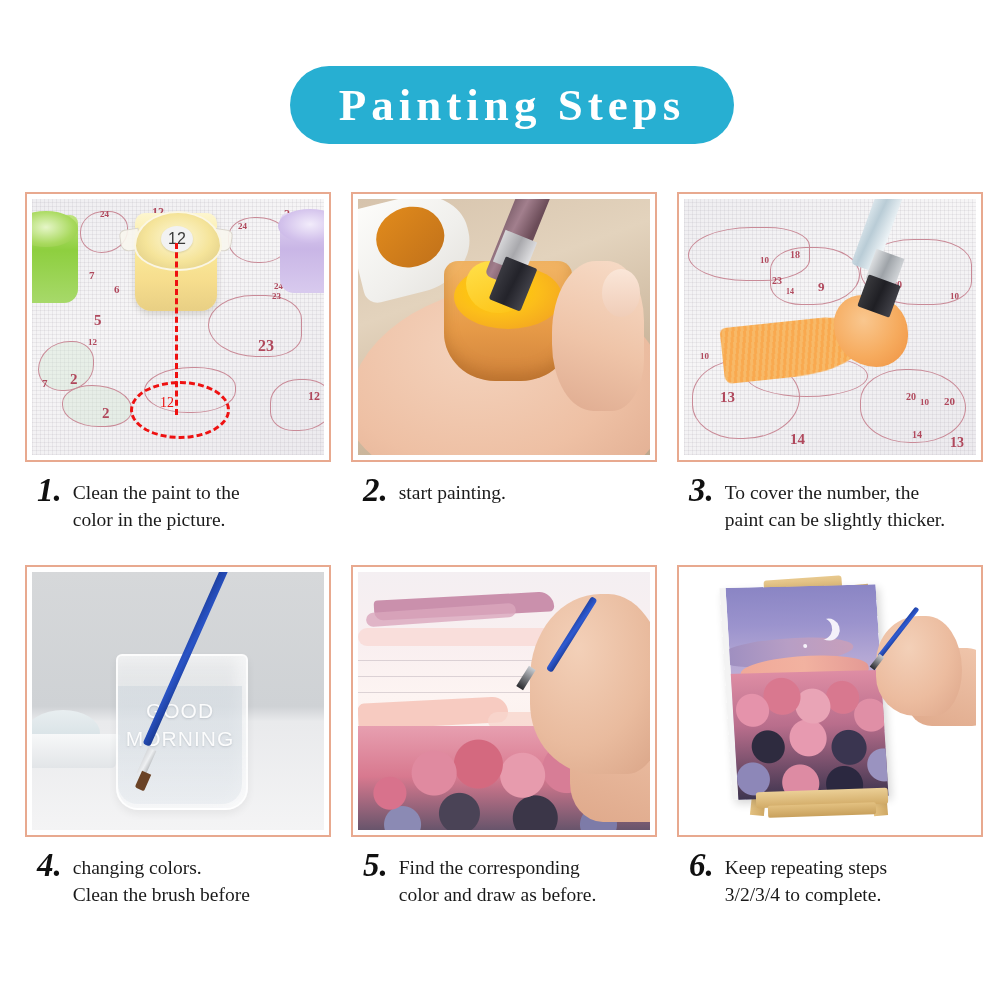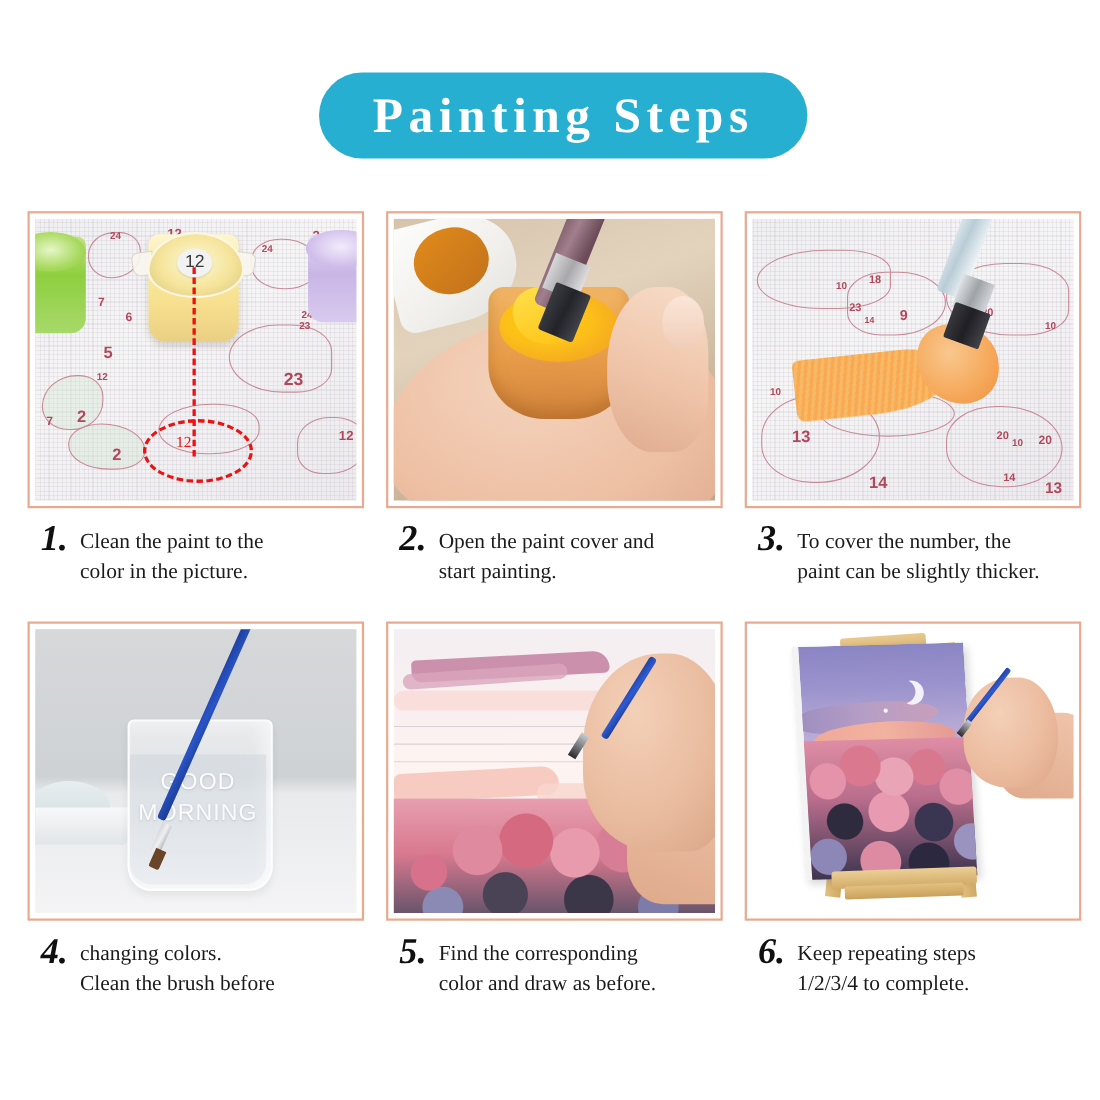--- a/index.html
+++ b/index.html
@@ -76,21 +76,21 @@
   .canvas-bg{
     position:absolute; inset:0;
     background:
       repeating-linear-gradient(0deg, rgba(170,165,175,.16) 0 1px, transparent 1px 4px),
       repeating-linear-gradient(90deg, rgba(170,165,175,.16) 0 1px, transparent 1px 4px),
       linear-gradient(150deg,#efeef1 0%,#f6f5f6 40%,#eceaee 100%);
   }
   .num{
     position:absolute;
     color:#b0485c;
-    font-family:Liberation Sans, sans-serif;
+    font-family:Liberation Serif, serif;
     font-weight:bold;
     user-select:none;
   }
   .outline{
     position:absolute;
     border:1px solid #c98a97;
     border-radius:50% 40% 55% 45%;
   }
   .pot{
     position:absolute;
@@ -554,21 +554,20 @@
       <div id="p2-thumb"></div>
       <div id="p2-nail"></div>
       <div id="p2-brush"></div>
       <div id="p2-ferrule"></div>
       <div id="p2-bristle"></div>
     </div>
   </div>
   <div class="caption">
     <div class="step-num">2.</div>
     <div class="step-text">
-      <span>Open the paint cover and</span>
       <span>start painting.</span>
     </div>
   </div>
 </div>
 
 <div class="step" style="left:677px; top:192px;">
   <div class="frame">
     <div class="photo" id="photo3">
       <div class="canvas-bg"></div>
 
@@ -687,16 +686,16 @@
       <div id="p6-wrist"></div>
       <div id="p6-hand"></div>
       <div id="p6-brush"></div>
       <div id="p6-tip"></div>
     </div>
   </div>
   <div class="caption">
     <div class="step-num">6.</div>
     <div class="step-text">
       <span>Keep repeating steps</span>
-      <span>1/2/3/4 to complete.</span>
+      <span>3/2/3/4 to complete.</span>
     </div>
   </div>
 </div>
 
 </body></html>

